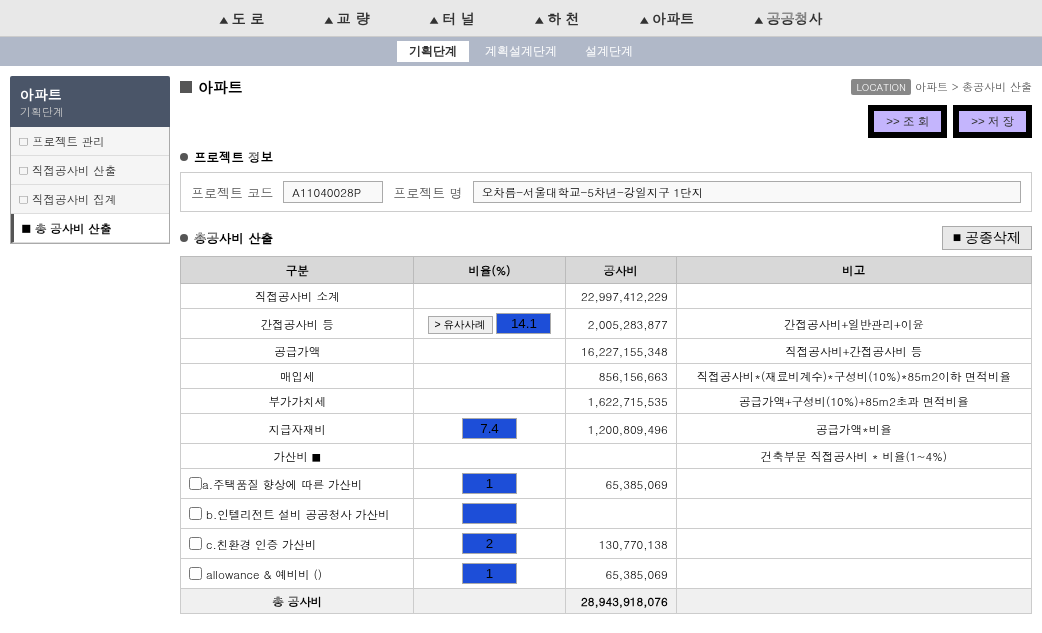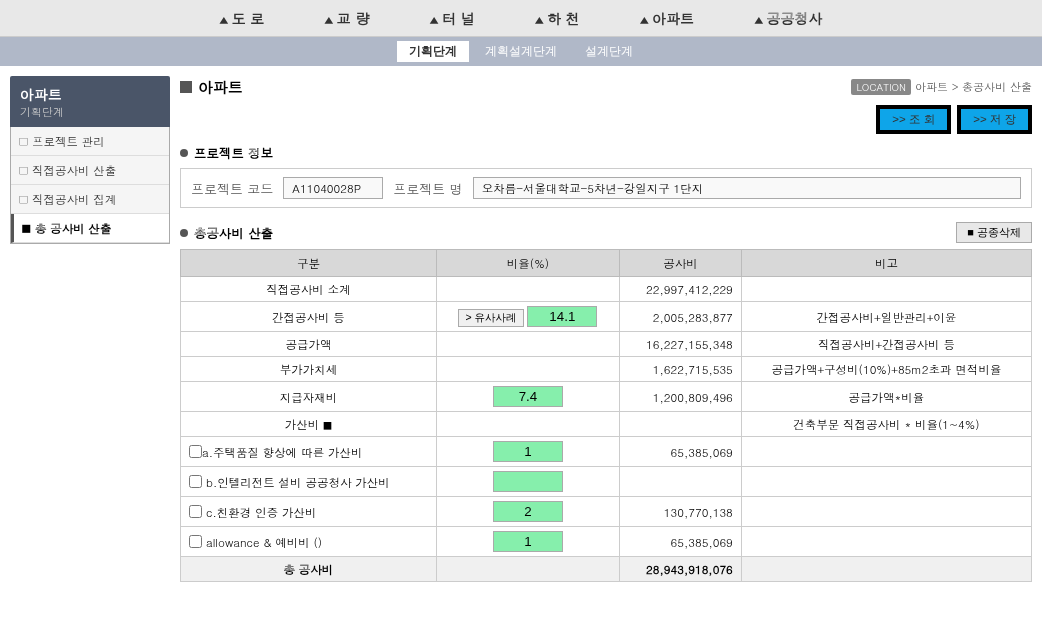--- a/index.html
+++ b/index.html
@@ -146,22 +146,22 @@
 
     
     .action-buttons {
       display: flex;
       justify-content: flex-end;
       gap: 6px;
       margin-bottom: 10px;
     }
     .btn {
       padding: 3px 12px;
-      border: 4px solid #000000;
-      background: #0ea5e9;
+      border: 6px solid #000000;
+      background: #c4b5fd;
       cursor: pointer;
       font-size: 11.5px;
       color: #333;
     }
 
     
     .section-title {
       display: flex;
       align-items: center;
       gap: 6px;
@@ -210,49 +210,49 @@
       display: flex;
       justify-content: space-between;
       align-items: center;
       margin-bottom: 6px;
     }
     .delete-btn {
       padding: 2px 10px;
       border: 1px solid #aaa;
       background: #e8e8e8;
       cursor: pointer;
-      font-size: 11px;
+      font-size: 14px;
     }
 
     
     table {
       width: 100%;
       border-collapse: collapse;
       font-size: 11.5px;
     }
     table th {
       background: #d8d8d8;
       border: 1px solid #bbb;
       padding: 5px 8px;
       text-align: center;
-      font-weight: normal;
+      font-weight: bold;
     }
     table td {
       border: 1px solid #ccc;
       padding: 4px 8px;
       text-align: center;
       background: #fff;
     }
     table td.right { text-align: right; }
     .input-cell {
       border: 1px solid #aaa;
       padding: 2px 4px;
-      width: 70px;
+      width: 55px;
       text-align: center;
-      background: #86efac;
+      background: #1d4ed8;
     }
     .similar-btn {
       border: 1px solid #aaa;
       background: #f0f0f0;
       padding: 1px 6px;
       font-size: 10.5px;
       cursor: pointer;
     }
     tr.summary-row td {
       background: #f0f0f0;
@@ -357,20 +357,26 @@
           <td>간접공사비+일반관리+이윤</td>
         </tr>
 
         <tr>
           <td>공급가액</td>
           <td></td>
           <td class="right">16,227,155,348</td>
           <td>직접공사비+간접공사비 등</td>
         </tr>
 
+        <tr>
+          <td>매입세</td>
+          <td></td>
+          <td class="right">856,156,663</td>
+          <td>직접공사비*(재료비계수)*구성비(10%)*85m2이하 면적비율</td>
+        </tr>
 
         <tr>
           <td>부가가치세</td>
           <td></td>
           <td class="right">1,622,715,535</td>
           <td>공급가액+구성비(10%)+85m2초과 면적비율</td>
         </tr>
 
         <tr>
           <td>지급자재비</td>

